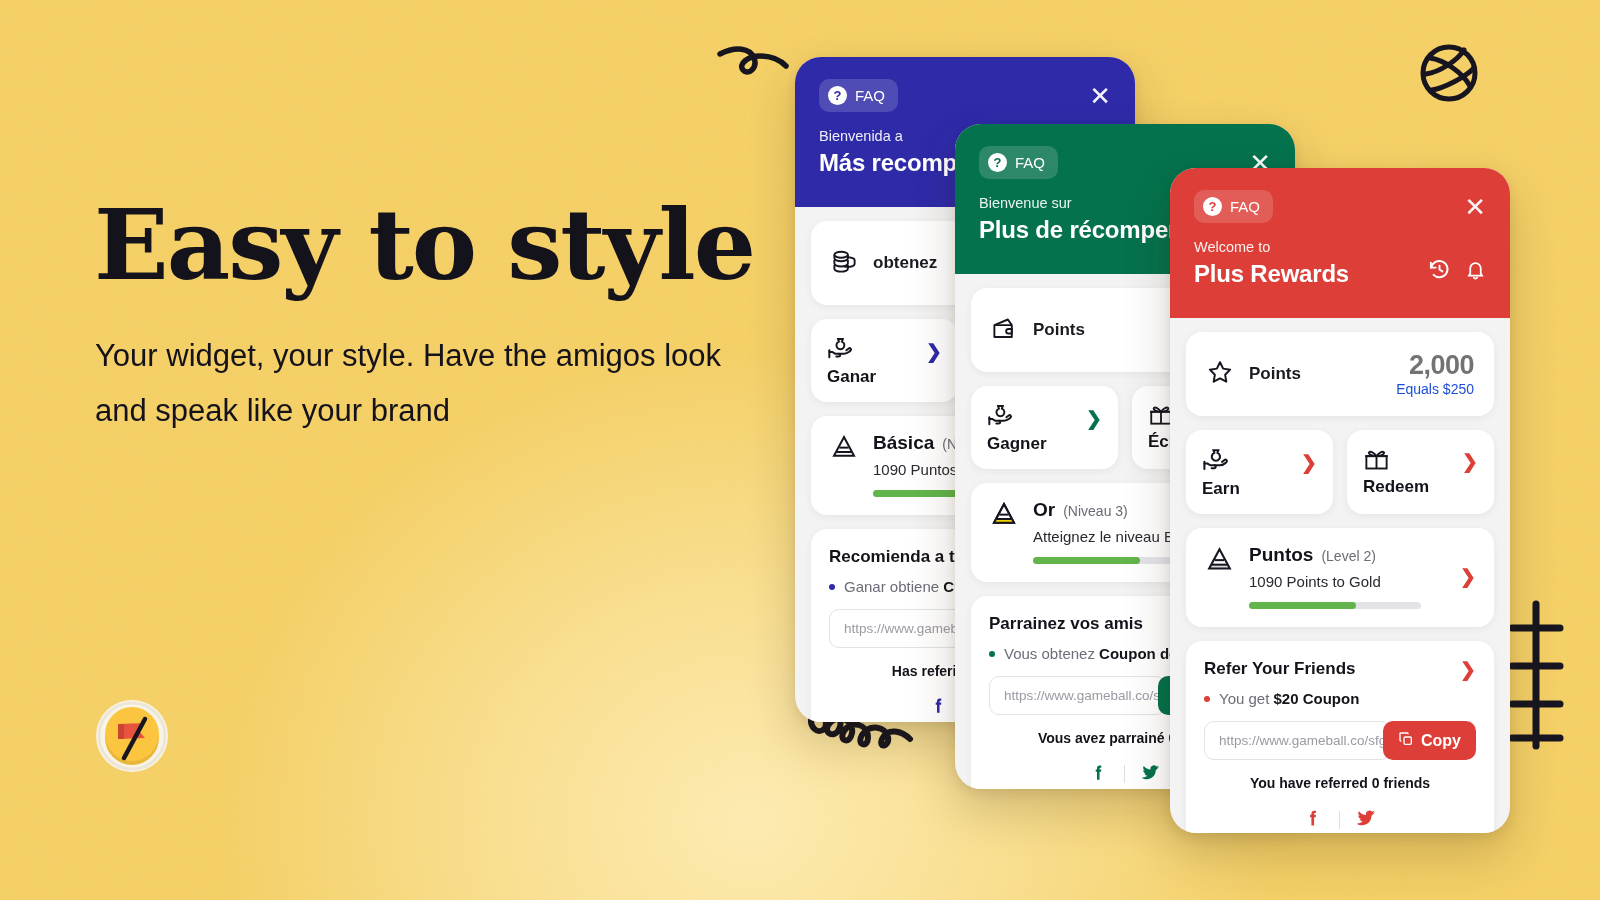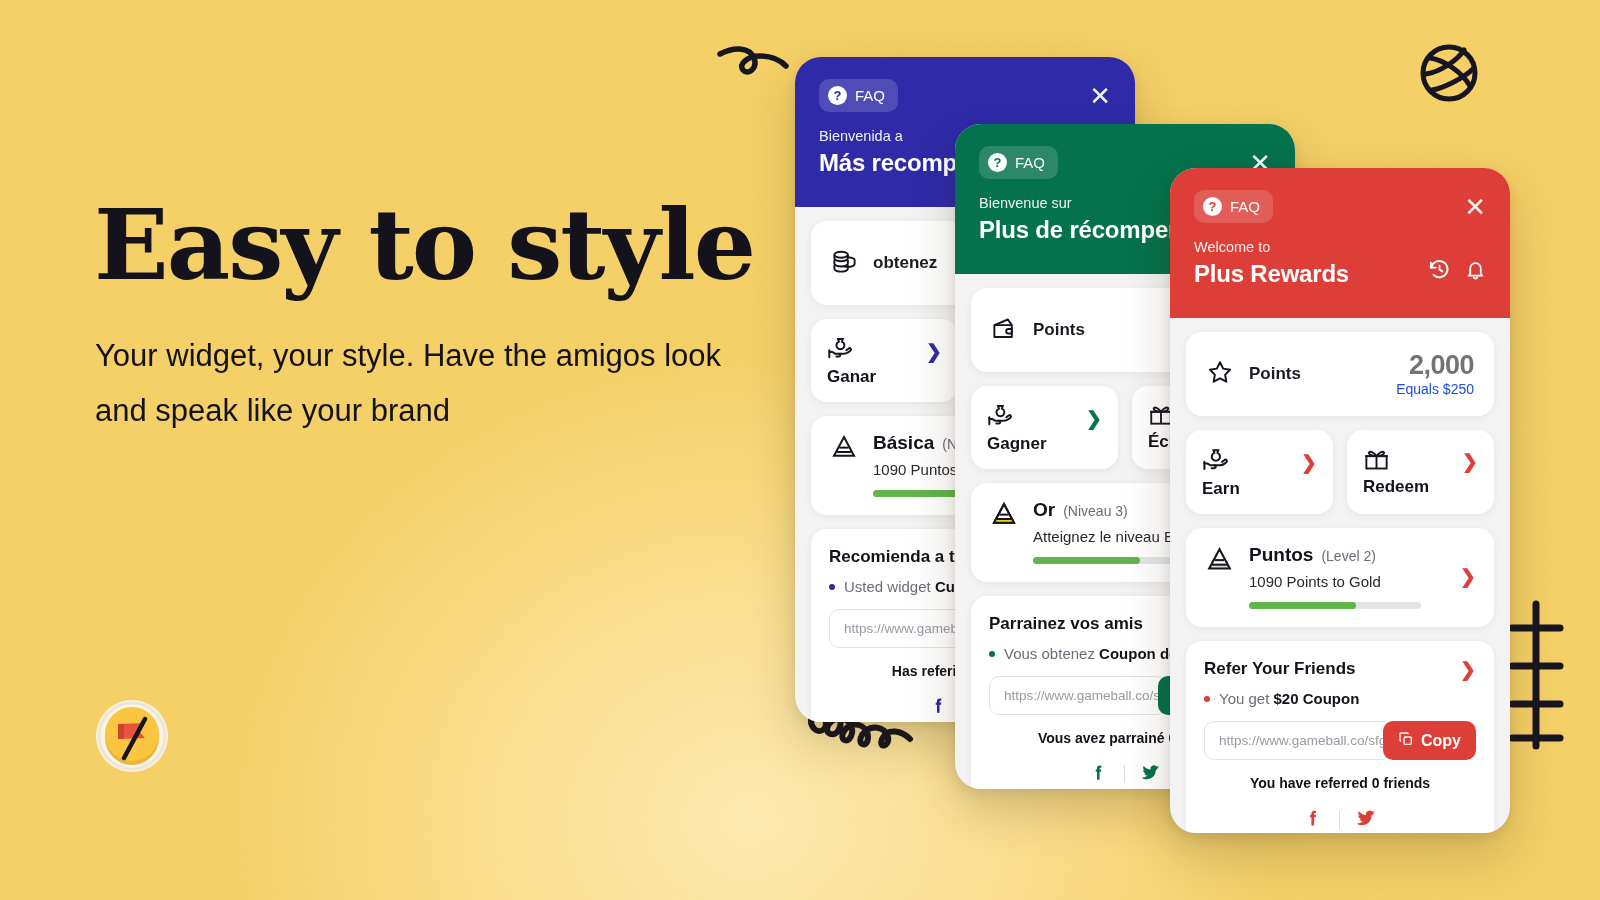--- a/index.html
+++ b/index.html
@@ -377,21 +377,21 @@
         <span class="tier-chev">❯</span>
       </div>
 
       <div class="card refer">
         <div class="refer-top">
           <span class="refer-title">Recomienda a tus amigos</span>
           <span class="chev">❯</span>
         </div>
         <div class="refer-bullet">
           <span class="dot"></span>
-          <span class="refer-get"><span>Usted widget</span> <b>Cupón de $20</b></span>
+          <span class="refer-get"><span>Ganar obtiene</span> <b>Cupón de $20</b></span>
         </div>
         <div class="link-row">
           <div class="link-input">https://www.gameball.co/sfgG3..</div>
           <button class="copy-btn">
             <span><svg width="15" height="15" viewBox="0 0 24 24" fill="none" stroke="#fff" stroke-width="2">
                   <rect x="9" y="9" width="11" height="11" rx="2"></rect>
                   <path d="M5 15H4a1 1 0 0 1-1-1V4a1 1 0 0 1 1-1h10a1 1 0 0 1 1 1v1"></path>
                 </svg></span>
             <span>Copiar</span>
           </button>

